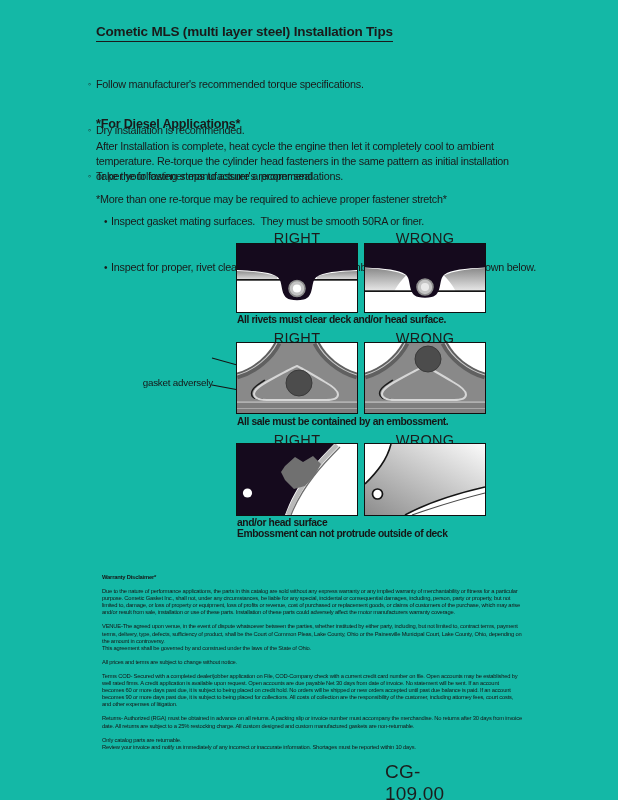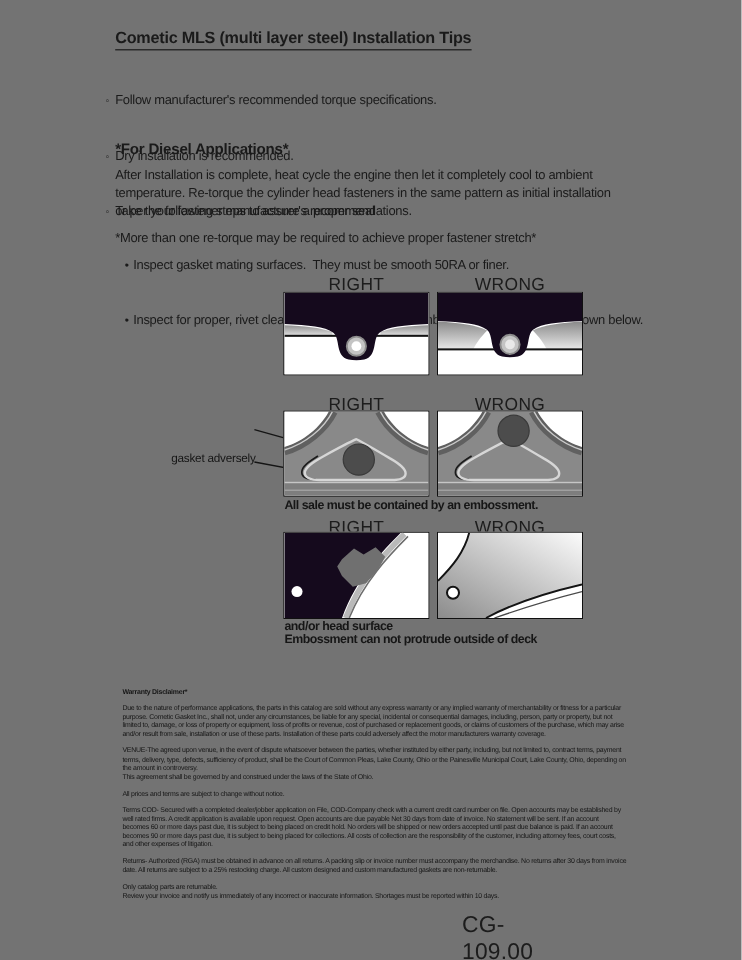--- a/index.html
+++ b/index.html
@@ -1,17 +1,17 @@
 <!DOCTYPE html>
 <html><head>
 <meta charset="utf-8">
 <style>
   html,body{margin:0;padding:0;background:#ffffff;}
   .page{
-    position:relative;width:618px;height:800px;background:#737373;overflow:hidden;
+    position:relative;width:618px;height:800px;background:#14b8a6;overflow:hidden;
     font-family:"Liberation Sans", sans-serif;color:#1a1a1a;
     -webkit-text-size-adjust:none;
   }
   
   .title{
     position:absolute;left:96px;top:24px;
     font-size:13.5px;font-weight:700;letter-spacing:-0.2px;
     border-bottom:1.6px solid #1a1a1a;padding-bottom:2px;white-space:nowrap;
   }
   .bullets{position:absolute;left:88px;top:47px;width:470px;
@@ -112,20 +112,21 @@
       <rect width="120" height="68" fill="#ffffff"></rect>
       <path d="M0 24 C18 25 32 27 41 31.5 C36 36.5 31.5 42.5 29.5 47 L0 47 Z" fill="url(#gw2)"></path>
       <path d="M120 24 C102 25 88 27 79 31.5 C84 36.5 88.5 42.5 90.5 47 L120 47 Z" fill="url(#gw2)"></path>
       <rect x="0" y="46.3" width="120" height="1.7" fill="#141414"></rect>
       <path d="M0 0 H120 V23.5 C99 24.5 86.5 25.7 79.5 30.5 C73 35 78 50.5 66.5 53 C62.5 53.9 57.5 53.9 53.5 53 C42 50.5 47 35 40.5 30.5 C33.5 25.7 21 24.5 0 23.5 Z" fill="#150a1d"></path>
       <circle cx="60" cy="43" r="8" fill="#c4c4c4" stroke="#8d8d8d" stroke-width="1.6"></circle>
       <circle cx="60" cy="43" r="4.1" fill="#e9e9e9"></circle>
     </svg>
   </div>
 
+  <div class="dcap" style="top:315px;">All rivets must clear deck and/or head surface.</div>
 
   <div class="dlabel" style="left:236px;top:330px;">RIGHT</div>
   <div class="dlabel" style="left:364px;top:330px;">WRONG</div>
 
   <div class="ann" style="left:117px;top:377px;">gasket adversely</div>
 
   <svg class="leader" viewBox="0 0 96 52" preserveAspectRatio="none">
     <line x1="2" y1="8" x2="88" y2="32" stroke="#141414" stroke-width="1.1"></line>
     <line x1="2" y1="35" x2="45" y2="43" stroke="#141414" stroke-width="1.1"></line>
   </svg>

